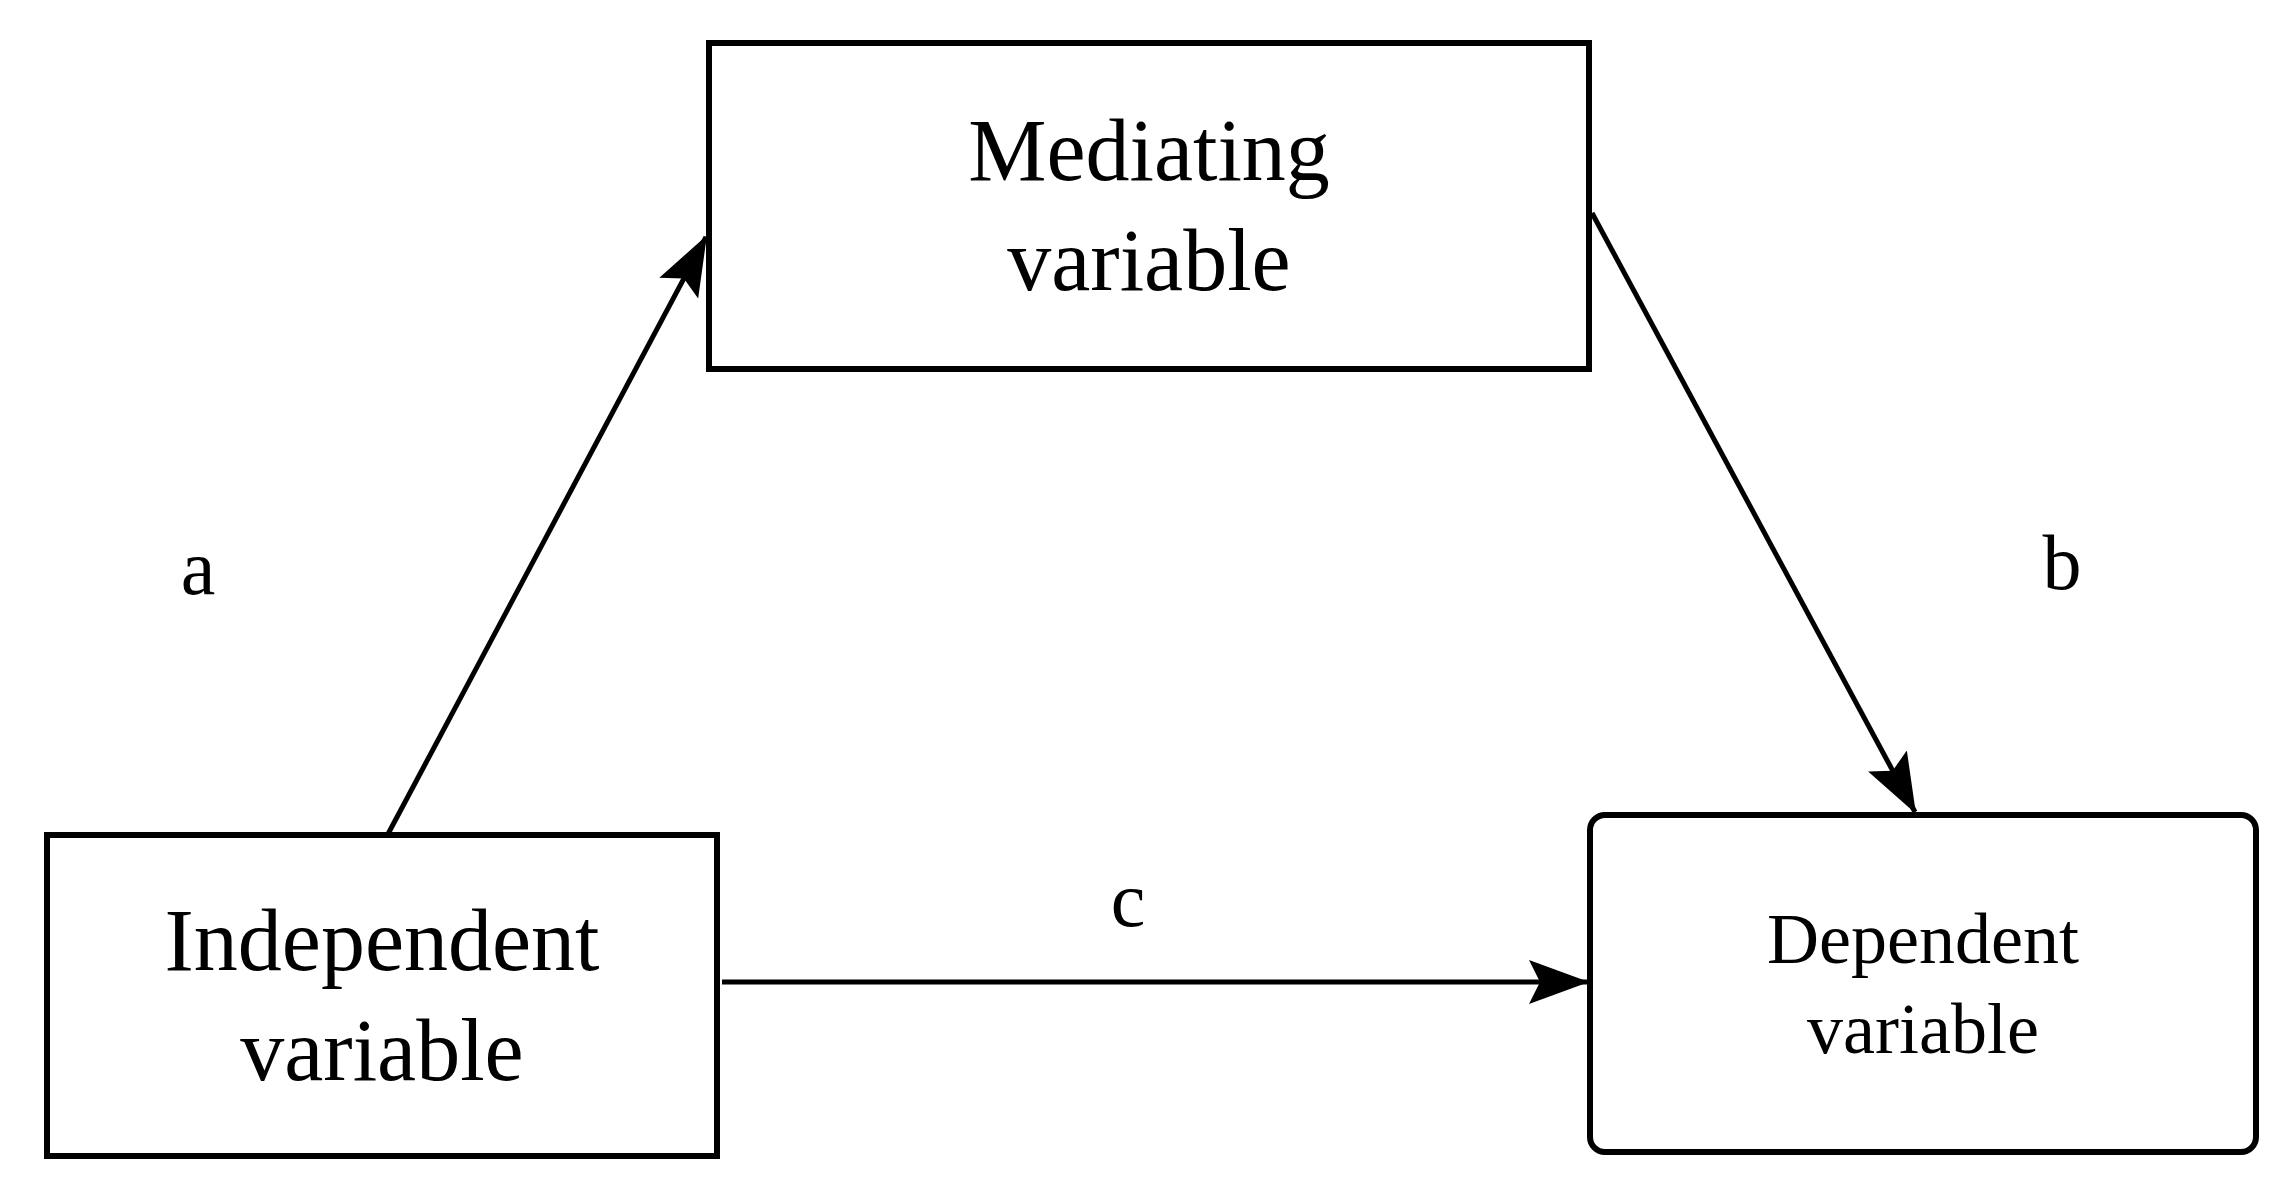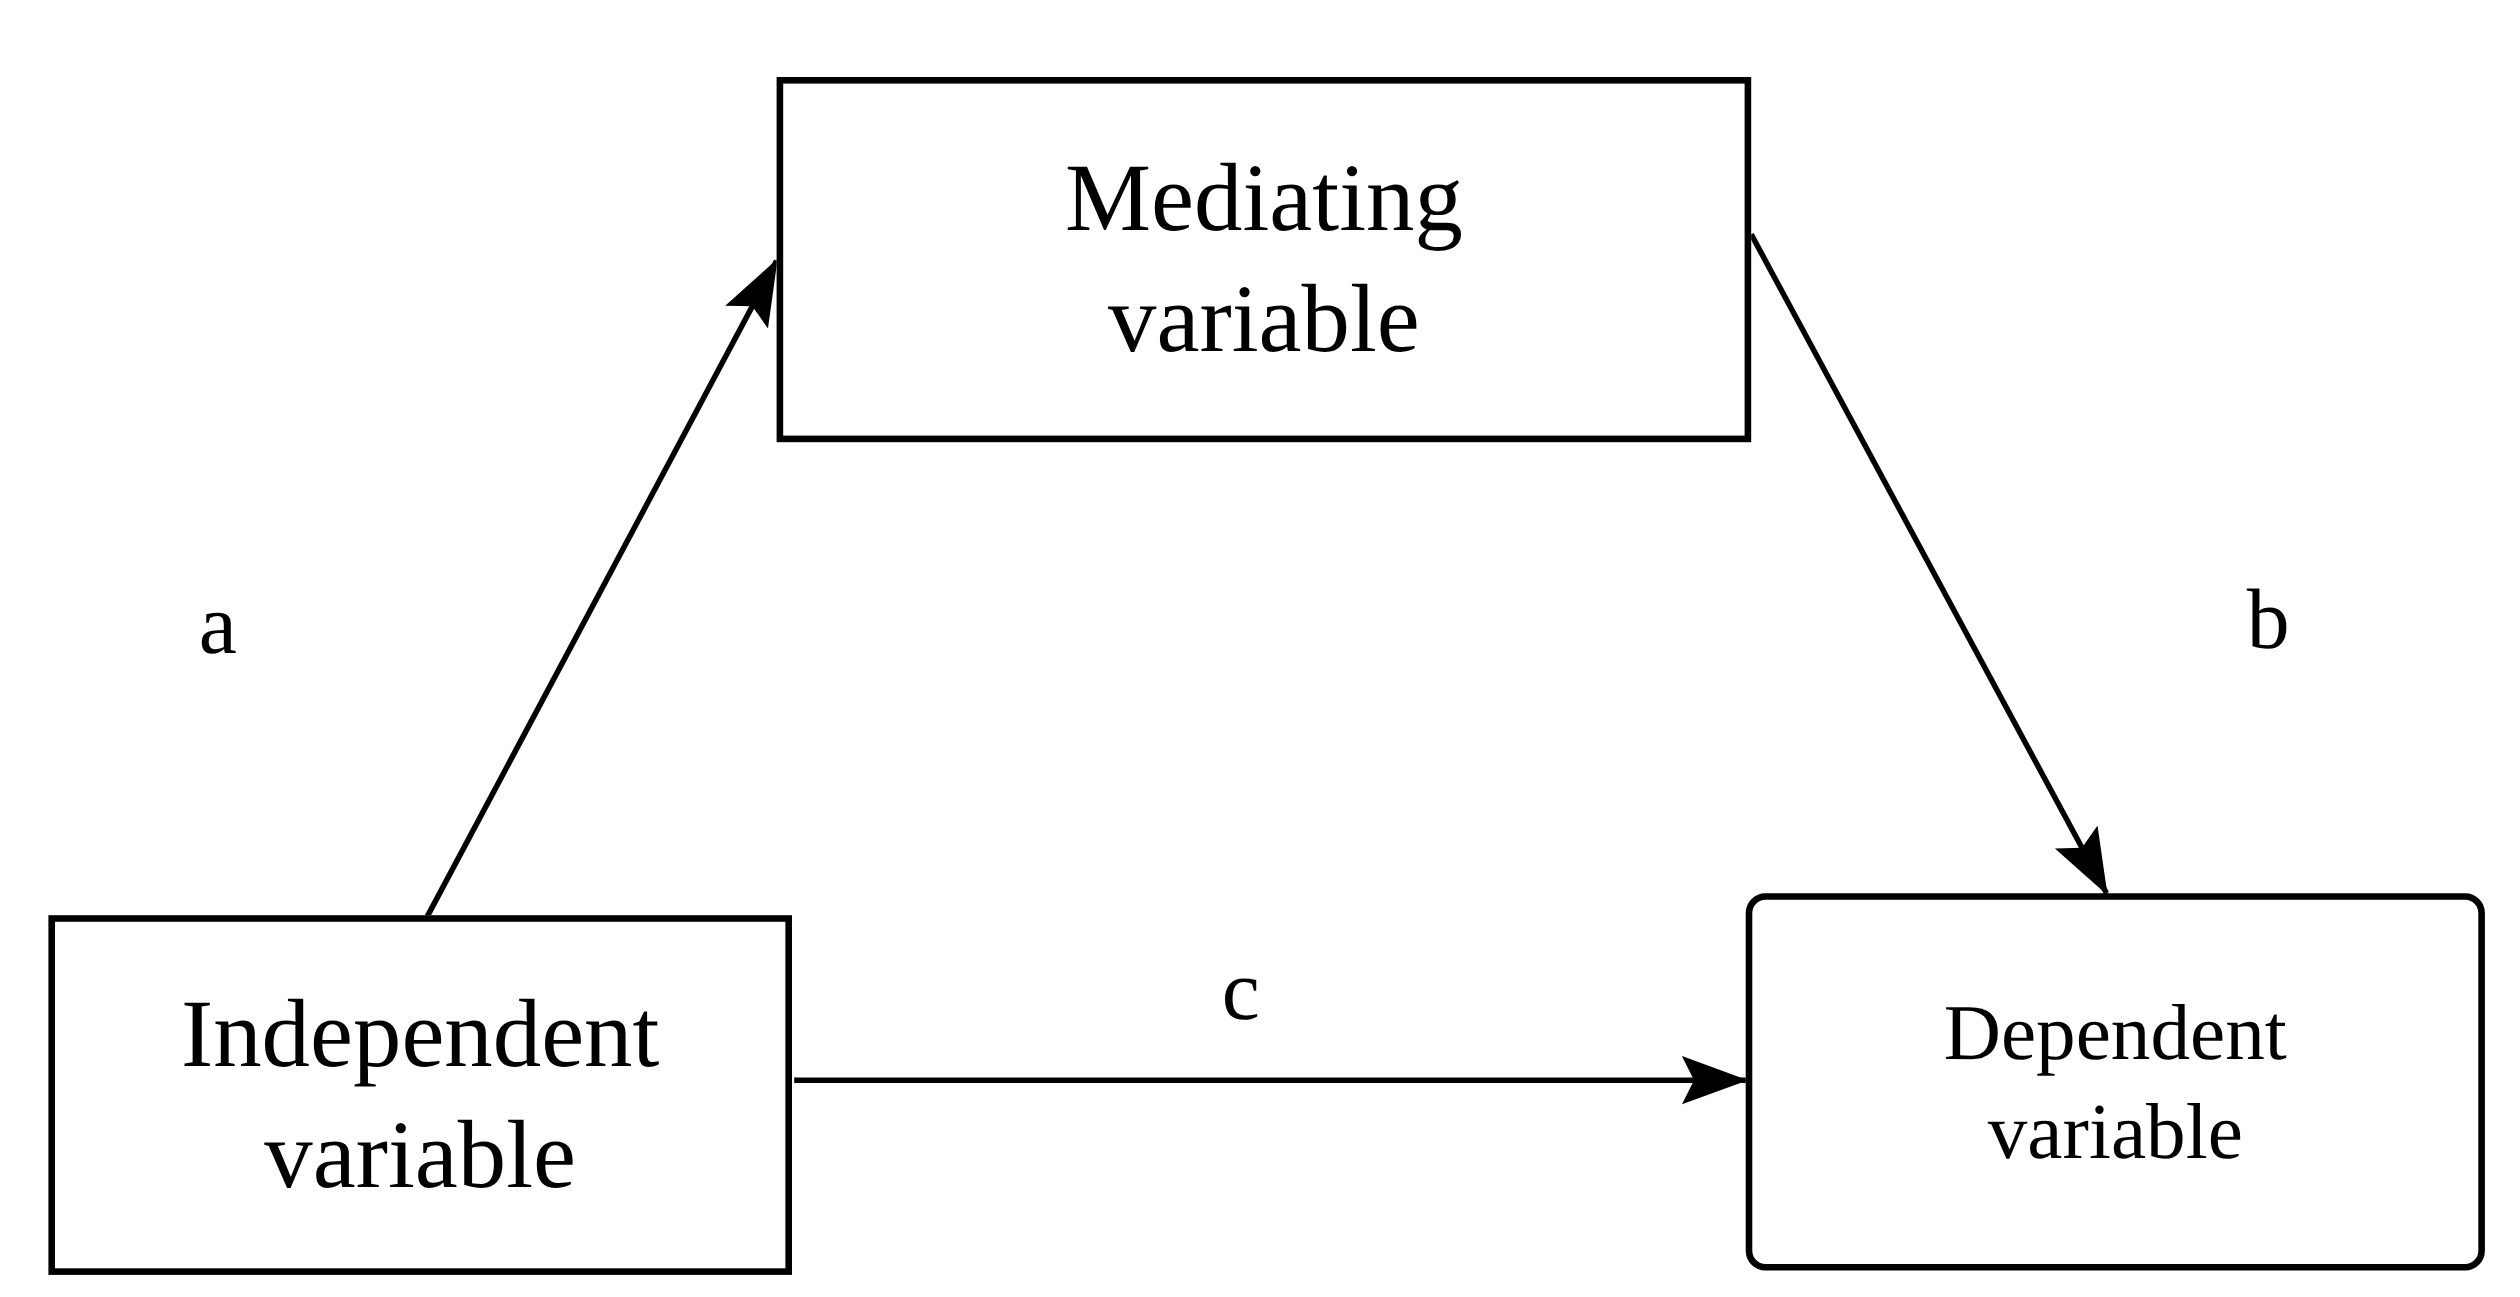--- a/index.html
+++ b/index.html
@@ -35,21 +35,21 @@
     background: #ffffff;
     display: flex;
     align-items: center;
     justify-content: center;
     text-align: center;
   }
   .node-label {
     line-height: 1.25;
     color: #000000;
   }
-  .node-mediating    { left: 706px;  top: 40px;  width: 886px; height: 332px; margin-top: 30px; }
+  .node-mediating    { left: 706px;  top: 40px;  width: 886px; height: 332px; }
   .node-independent  { left: 44px;   top: 832px; width: 676px; height: 327px; }
   .node-dependent    { left: 1587px; top: 812px; width: 672px; height: 343px; border-radius: 18px; }
   .node-mediating   .node-label { font-size: 88px; }
   .node-independent .node-label { font-size: 88px; }
   .node-dependent   .node-label { font-size: 72px; }
   .label-line { display: block; }
   .edge-label {
     position: absolute;
     transform: translate(-50%, -50%);
     font-size: 78px;

